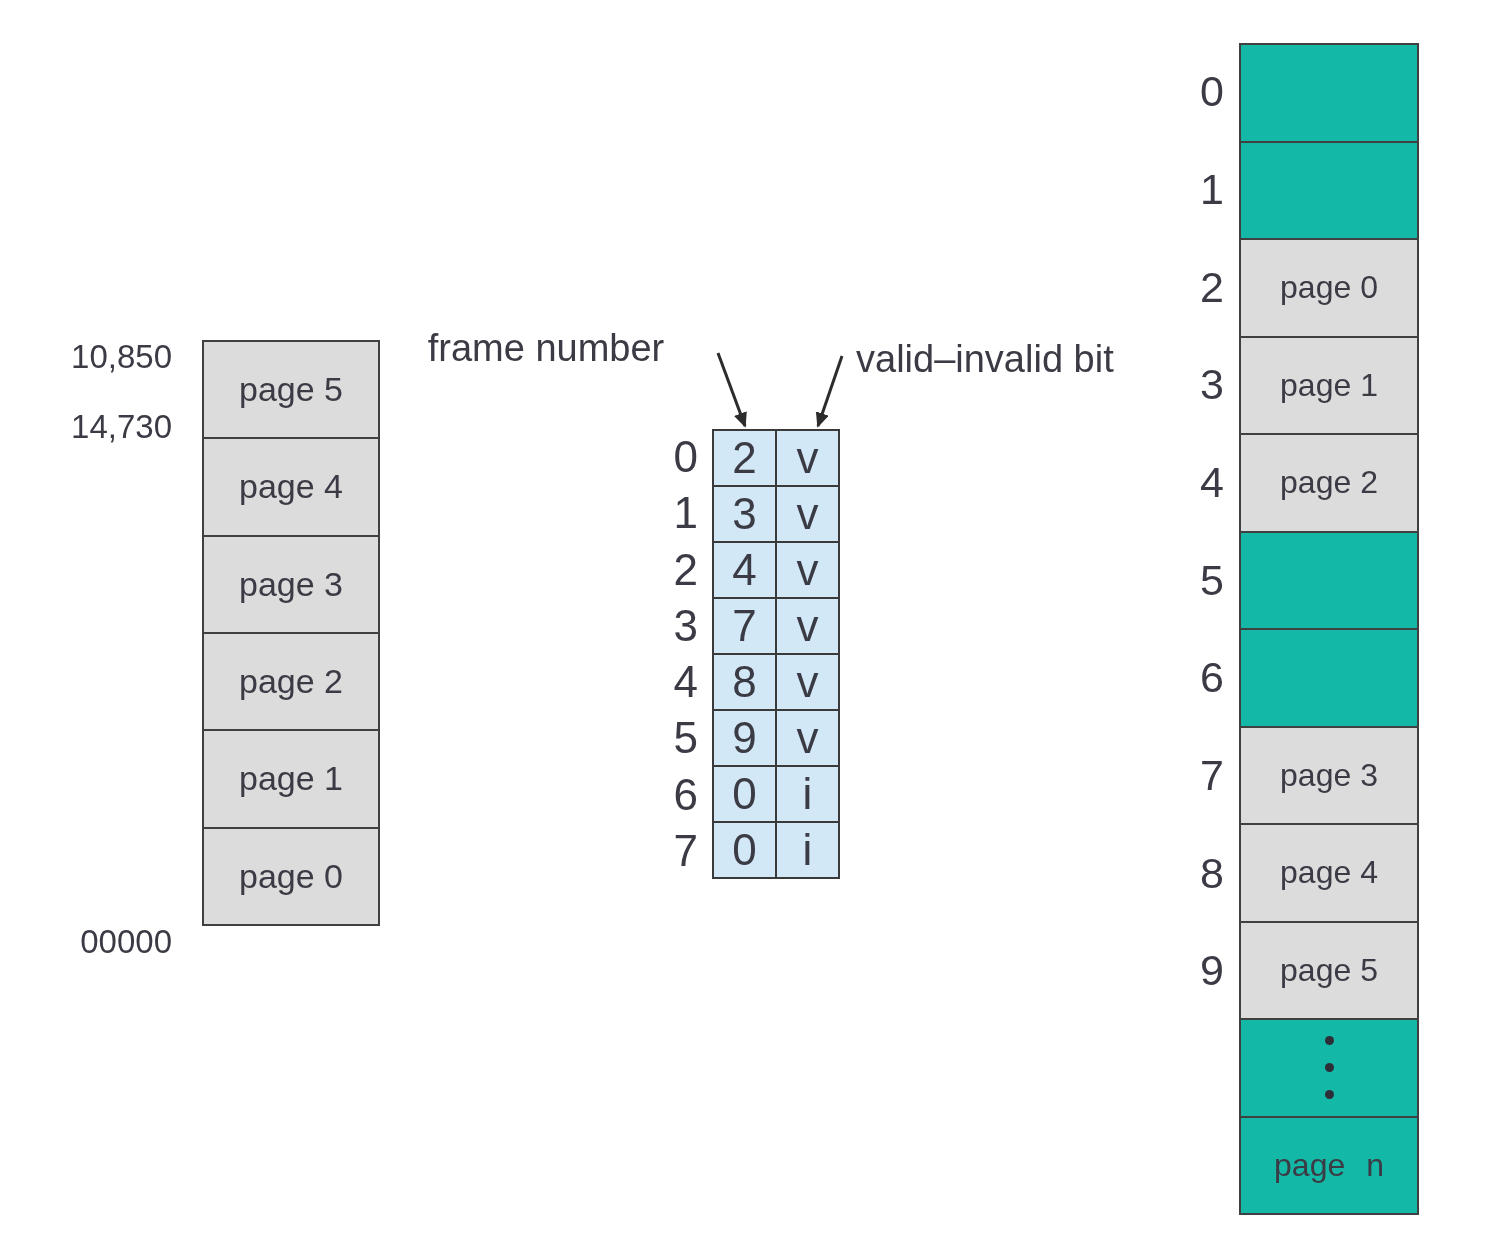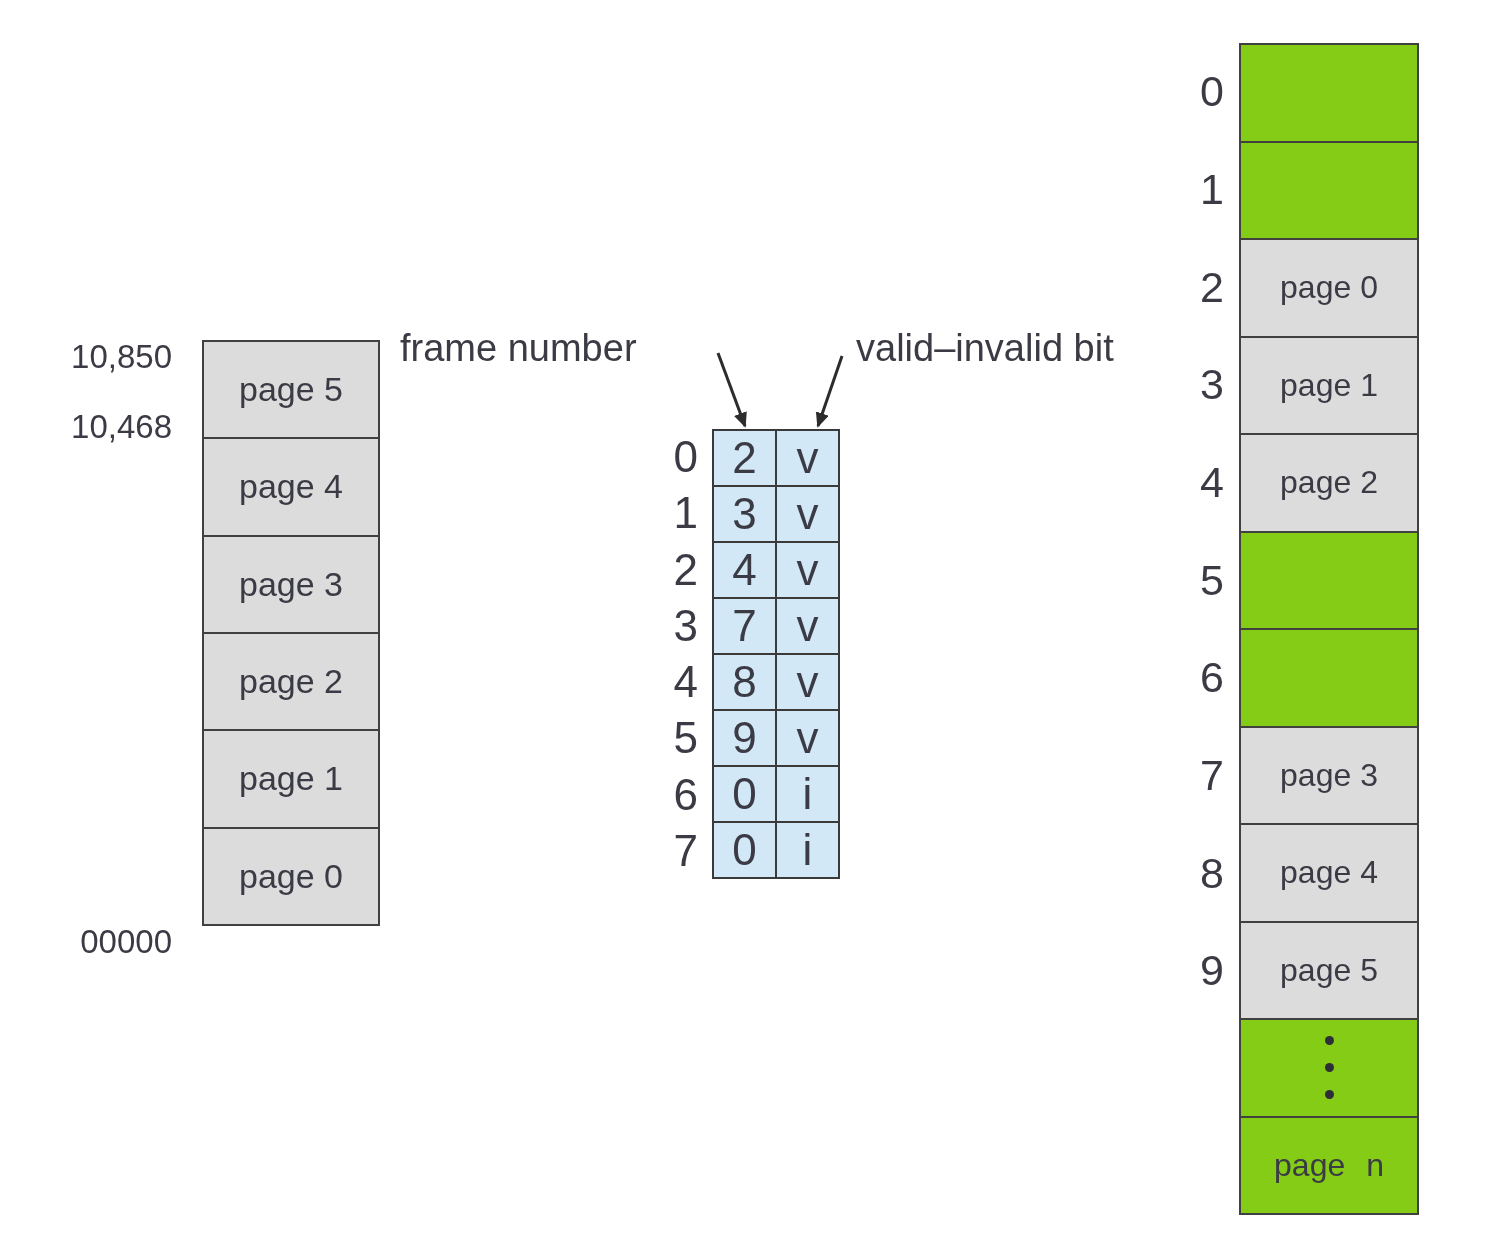--- a/index.html
+++ b/index.html
@@ -10,21 +10,21 @@
   }
 
   
   .memcol { position:absolute; display:flex; flex-direction:column; box-sizing:border-box; }
   .memcol .cell {
     flex:1; box-sizing:border-box; border:2px solid #404040; margin-top:-2px;
     display:flex; align-items:center; justify-content:center;
   }
   .memcol .cell:first-child { margin-top:0; }
   .cell.gray { background:#dcdcdc; }
-  .cell.blue { background:#84cc16; }
+  .cell.blue { background:#14b8a6; }
 
   #logical-memory { left:202px; top:340px; width:178px; height:586px; }
   #logical-memory .cell { font-size:34px; }
 
   #physical-memory { left:1239px; top:43px; width:180px; height:1172px; }
   #physical-memory .cell { font-size:32px; }
   #physical-memory .cell.pagen { word-spacing:12px; }
 
   
   .addr {
@@ -51,39 +51,39 @@
     border:2px solid #3a3a3a; display:flex; align-items:center; justify-content:center;
     font-size:44px;
   }
   .pt-cell.bit { margin-left:-2px; }
 
   #pt-caption {
     position:absolute; left:650px; top:895px; width:256px; text-align:center;
     font-size:38px;
   }
   #frame-number-label {
-    position:absolute; left:400px; top:327px; width:292px; text-align:left;
+    position:absolute; left:400px; top:327px; width:292px; text-align:center;
     font-size:38px; white-space:nowrap;
   }
   #valid-invalid-label {
-    position:absolute; left:856px; top:327px; font-size:38px; white-space:nowrap;
+    position:absolute; left:856px; top:338px; font-size:38px; white-space:nowrap;
   }
   #arrows { position:absolute; left:640px; top:342px; width:260px; height:92px; }
 
   
   .dots { display:flex; flex-direction:column; gap:18px; align-items:center; }
   .dots .dot { width:9px; height:9px; border-radius:50%; background:#2e2e38; }
 </style>
 </head>
 <body>
 
 <div class="canvas">
 
   <div class="addr" id="addr-top">10,850</div>
-  <div class="addr" id="addr-mid">10,468</div>
+  <div class="addr" id="addr-mid">14,730</div>
   <div class="addr" id="addr-bottom">00000</div>
 
   <div class="memcol" id="logical-memory">
     <div class="cell gray">page 5</div>
     <div class="cell gray">page 4</div>
     <div class="cell gray">page 3</div>
     <div class="cell gray">page 2</div>
     <div class="cell gray">page 1</div>
     <div class="cell gray">page 0</div>
   </div>

